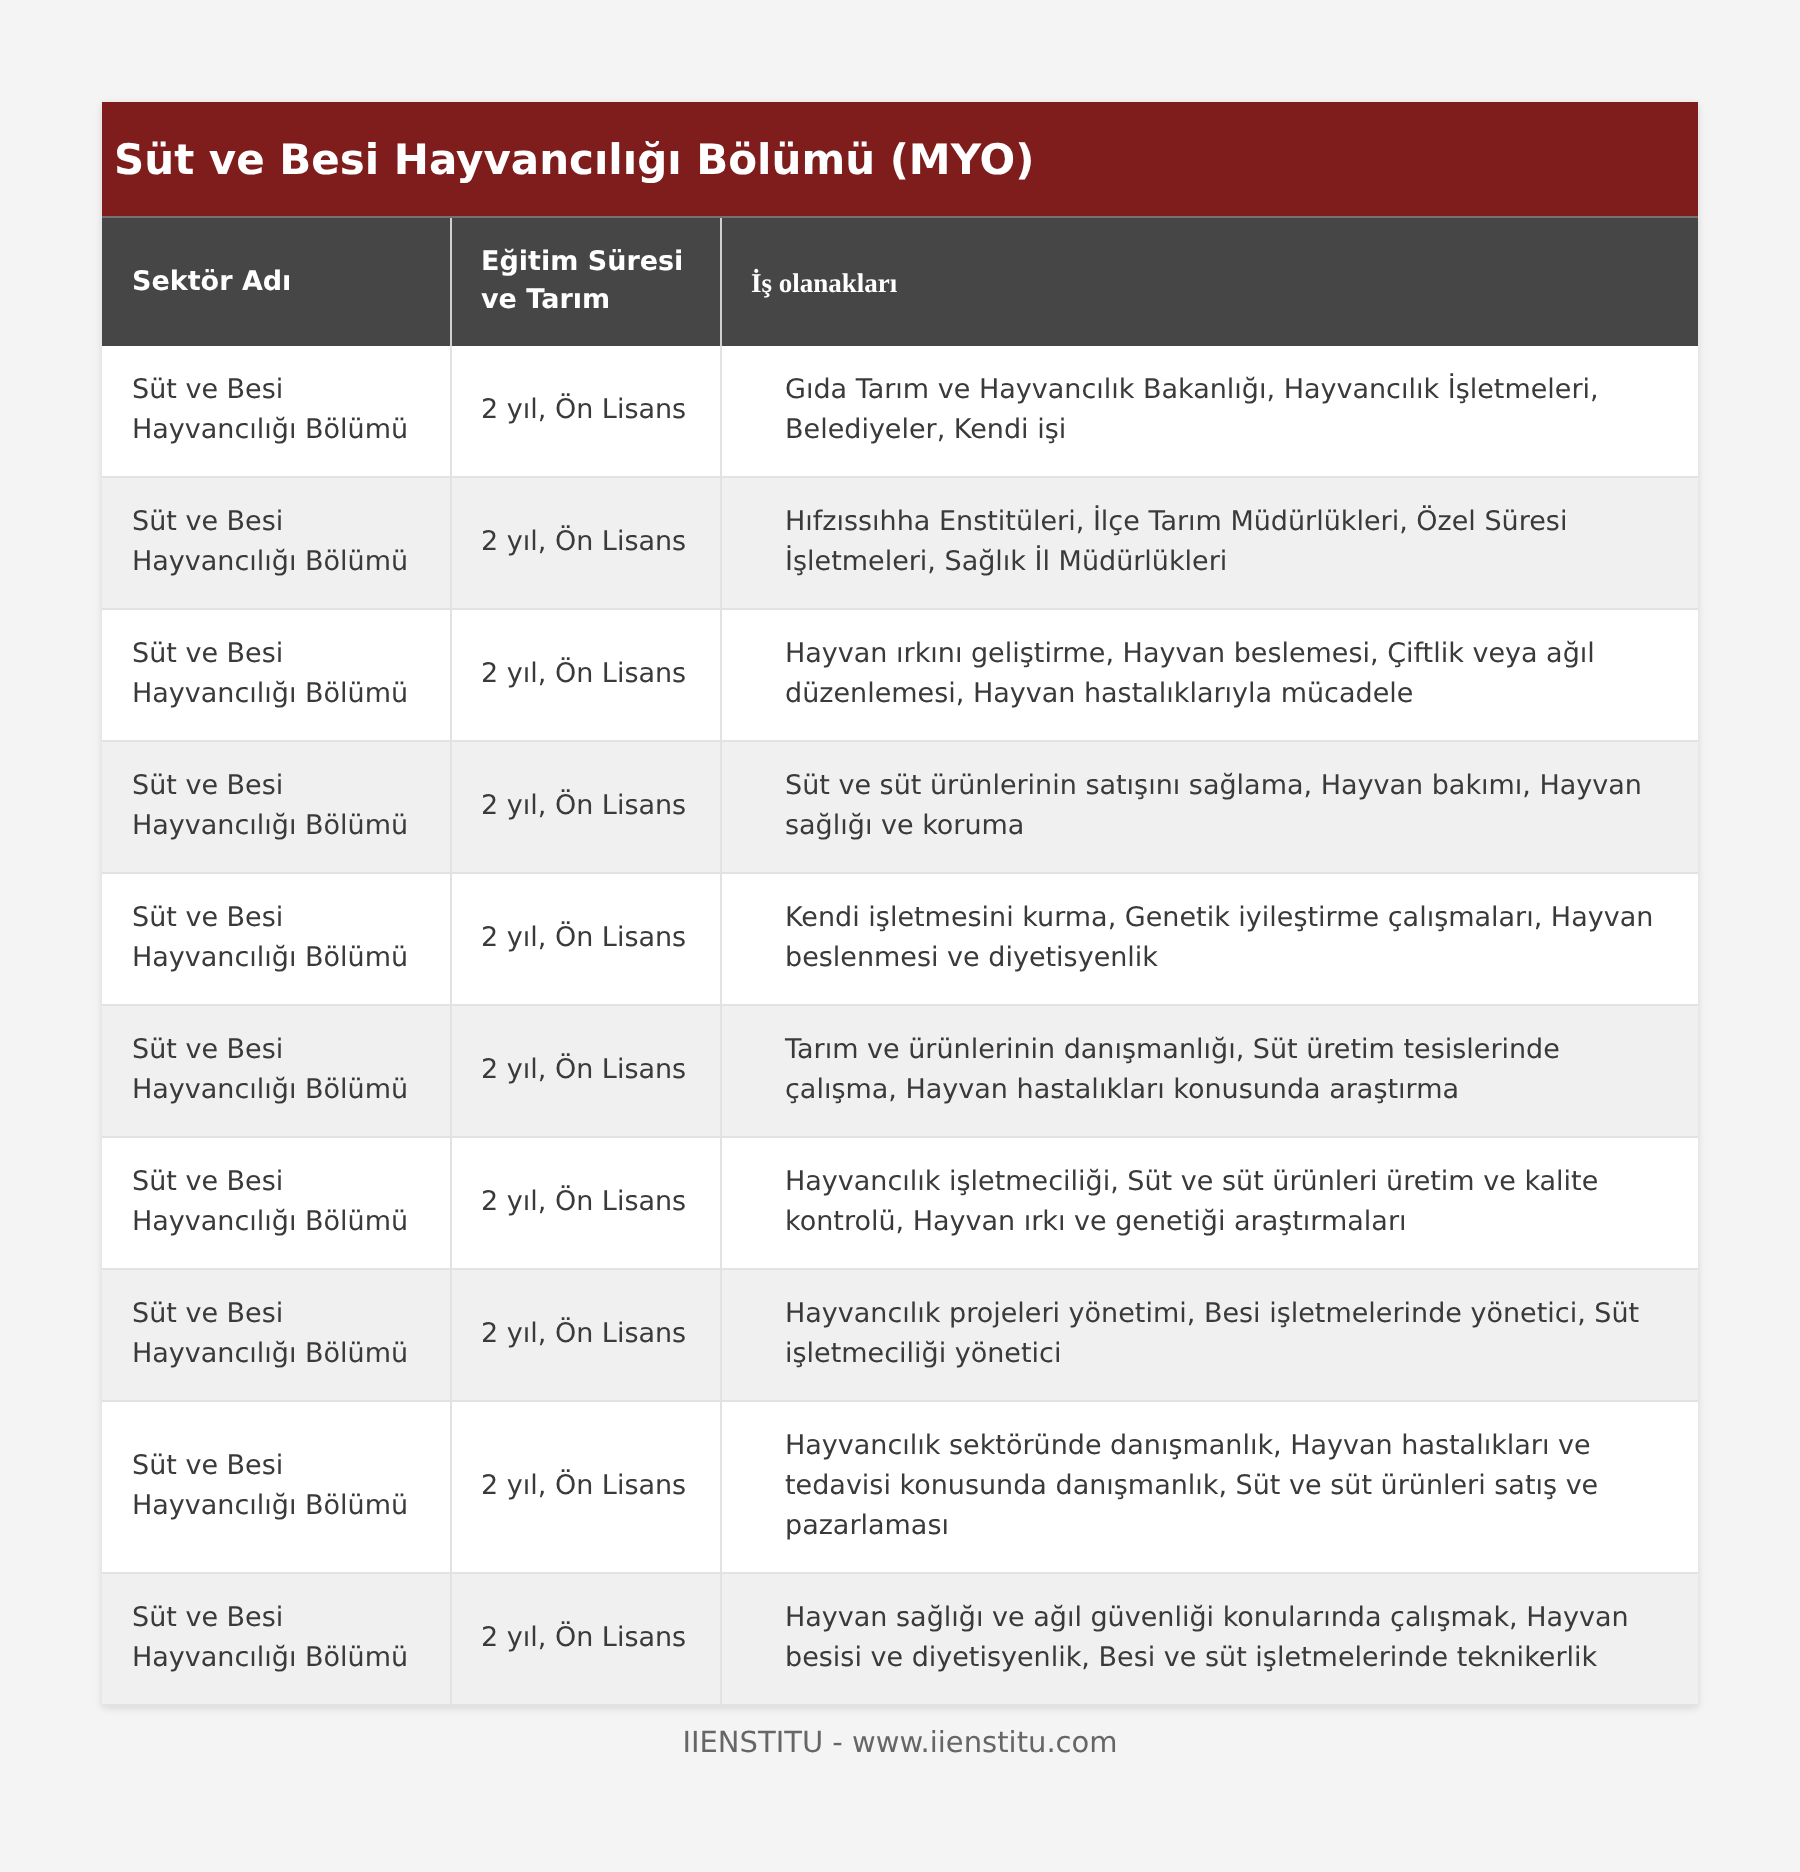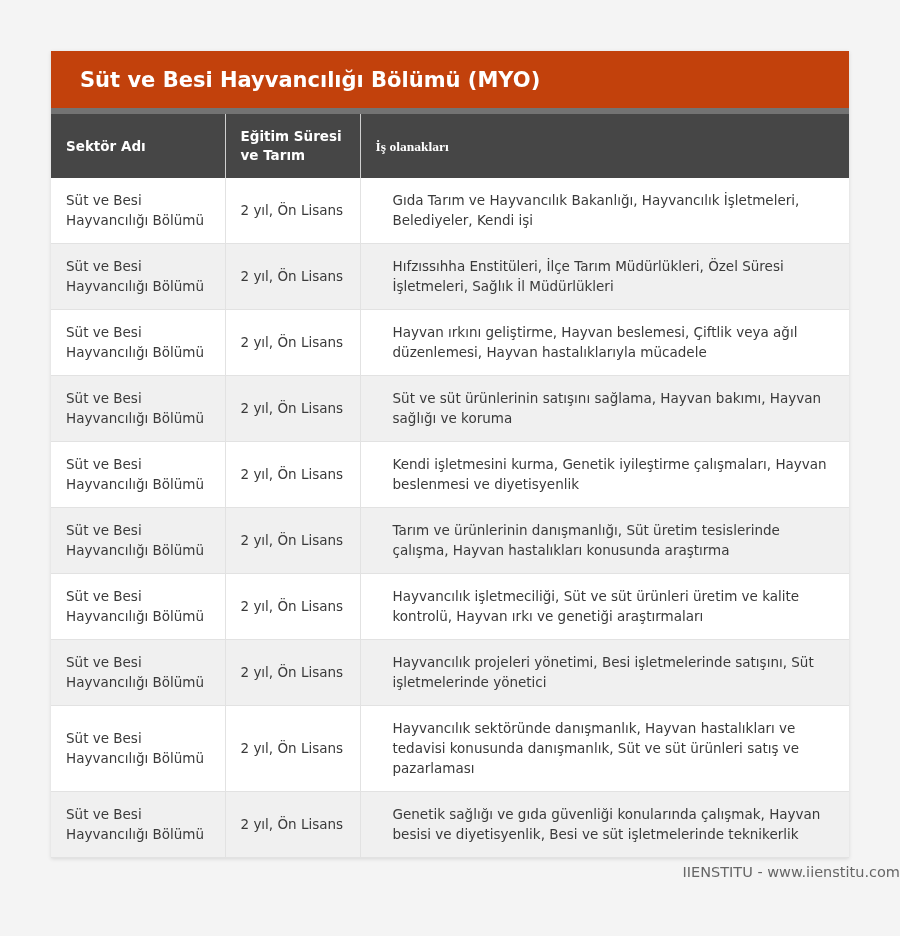--- a/index.html
+++ b/index.html
@@ -12,29 +12,29 @@
     }
     .wrap {
       position: absolute;
       left: 51px;
       top: 51px;
       width: 798px;
       background: #ffffff;
       box-shadow: 0 1px 4px rgba(0,0,0,0.12);
     }
     .title-bar {
-      background: #c2410c;
+      background: #7f1d1d;
       color: #ffffff;
       height: 57px;
       display: flex;
       align-items: center;
-      padding-left: 29px;
+      padding-left: 6px;
       font-size: 21px;
       font-weight: bold;
-      border-bottom: 6px solid #737373;
+      border-bottom: 1px solid #737373;
     }
     table {
       border-collapse: collapse;
       width: 100%;
       table-layout: fixed;
     }
     col.c1 { width: 174px; }
     col.c2 { width: 135px; }
     col.c3 { width: auto; }
     thead th {
@@ -60,21 +60,21 @@
       border-bottom: 1px solid #e2e2e2;
     }
     tbody td:last-child { border-right: none; padding-left: 32px; }
     tbody tr:nth-child(even) td { background: #f0f0f0; }
     tbody tr:nth-child(odd) td { background: #ffffff; }
     .footer {
       position: absolute;
       left: 0;
       top: 864px;
       width: 900px;
-      text-align: right;
+      text-align: center;
       font-size: 14.5px;
       color: #666666;
     }
   </style>
 </head>
 <body>
 
 <div class="wrap">
   <div class="title-bar">Süt ve Besi Hayvancılığı Bölümü (MYO)</div>
   <table>
@@ -122,29 +122,29 @@
         <td>Tarım ve ürünlerinin danışmanlığı, Süt üretim tesislerinde çalışma, Hayvan hastalıkları konusunda araştırma</td>
       </tr>
       <tr>
         <td>Süt ve Besi Hayvancılığı Bölümü</td>
         <td>2 yıl, Ön Lisans</td>
         <td>Hayvancılık işletmeciliği, Süt ve süt ürünleri üretim ve kalite kontrolü, Hayvan ırkı ve genetiği araştırmaları</td>
       </tr>
       <tr>
         <td>Süt ve Besi Hayvancılığı Bölümü</td>
         <td>2 yıl, Ön Lisans</td>
-        <td>Hayvancılık projeleri yönetimi, Besi işletmelerinde satışını, Süt işletmelerinde yönetici</td>
+        <td>Hayvancılık projeleri yönetimi, Besi işletmelerinde yönetici, Süt işletmeciliği yönetici</td>
       </tr>
       <tr>
         <td>Süt ve Besi Hayvancılığı Bölümü</td>
         <td>2 yıl, Ön Lisans</td>
         <td>Hayvancılık sektöründe danışmanlık, Hayvan hastalıkları ve tedavisi konusunda danışmanlık, Süt ve süt ürünleri satış ve pazarlaması</td>
       </tr>
       <tr>
         <td>Süt ve Besi Hayvancılığı Bölümü</td>
         <td>2 yıl, Ön Lisans</td>
-        <td>Genetik sağlığı ve gıda güvenliği konularında çalışmak, Hayvan besisi ve diyetisyenlik, Besi ve süt işletmelerinde teknikerlik</td>
+        <td>Hayvan sağlığı ve ağıl güvenliği konularında çalışmak, Hayvan besisi ve diyetisyenlik, Besi ve süt işletmelerinde teknikerlik</td>
       </tr>
     </tbody>
   </table>
 </div>
 
 <div class="footer">IIENSTITU - www.iienstitu.com</div>
 
 </body></html>

